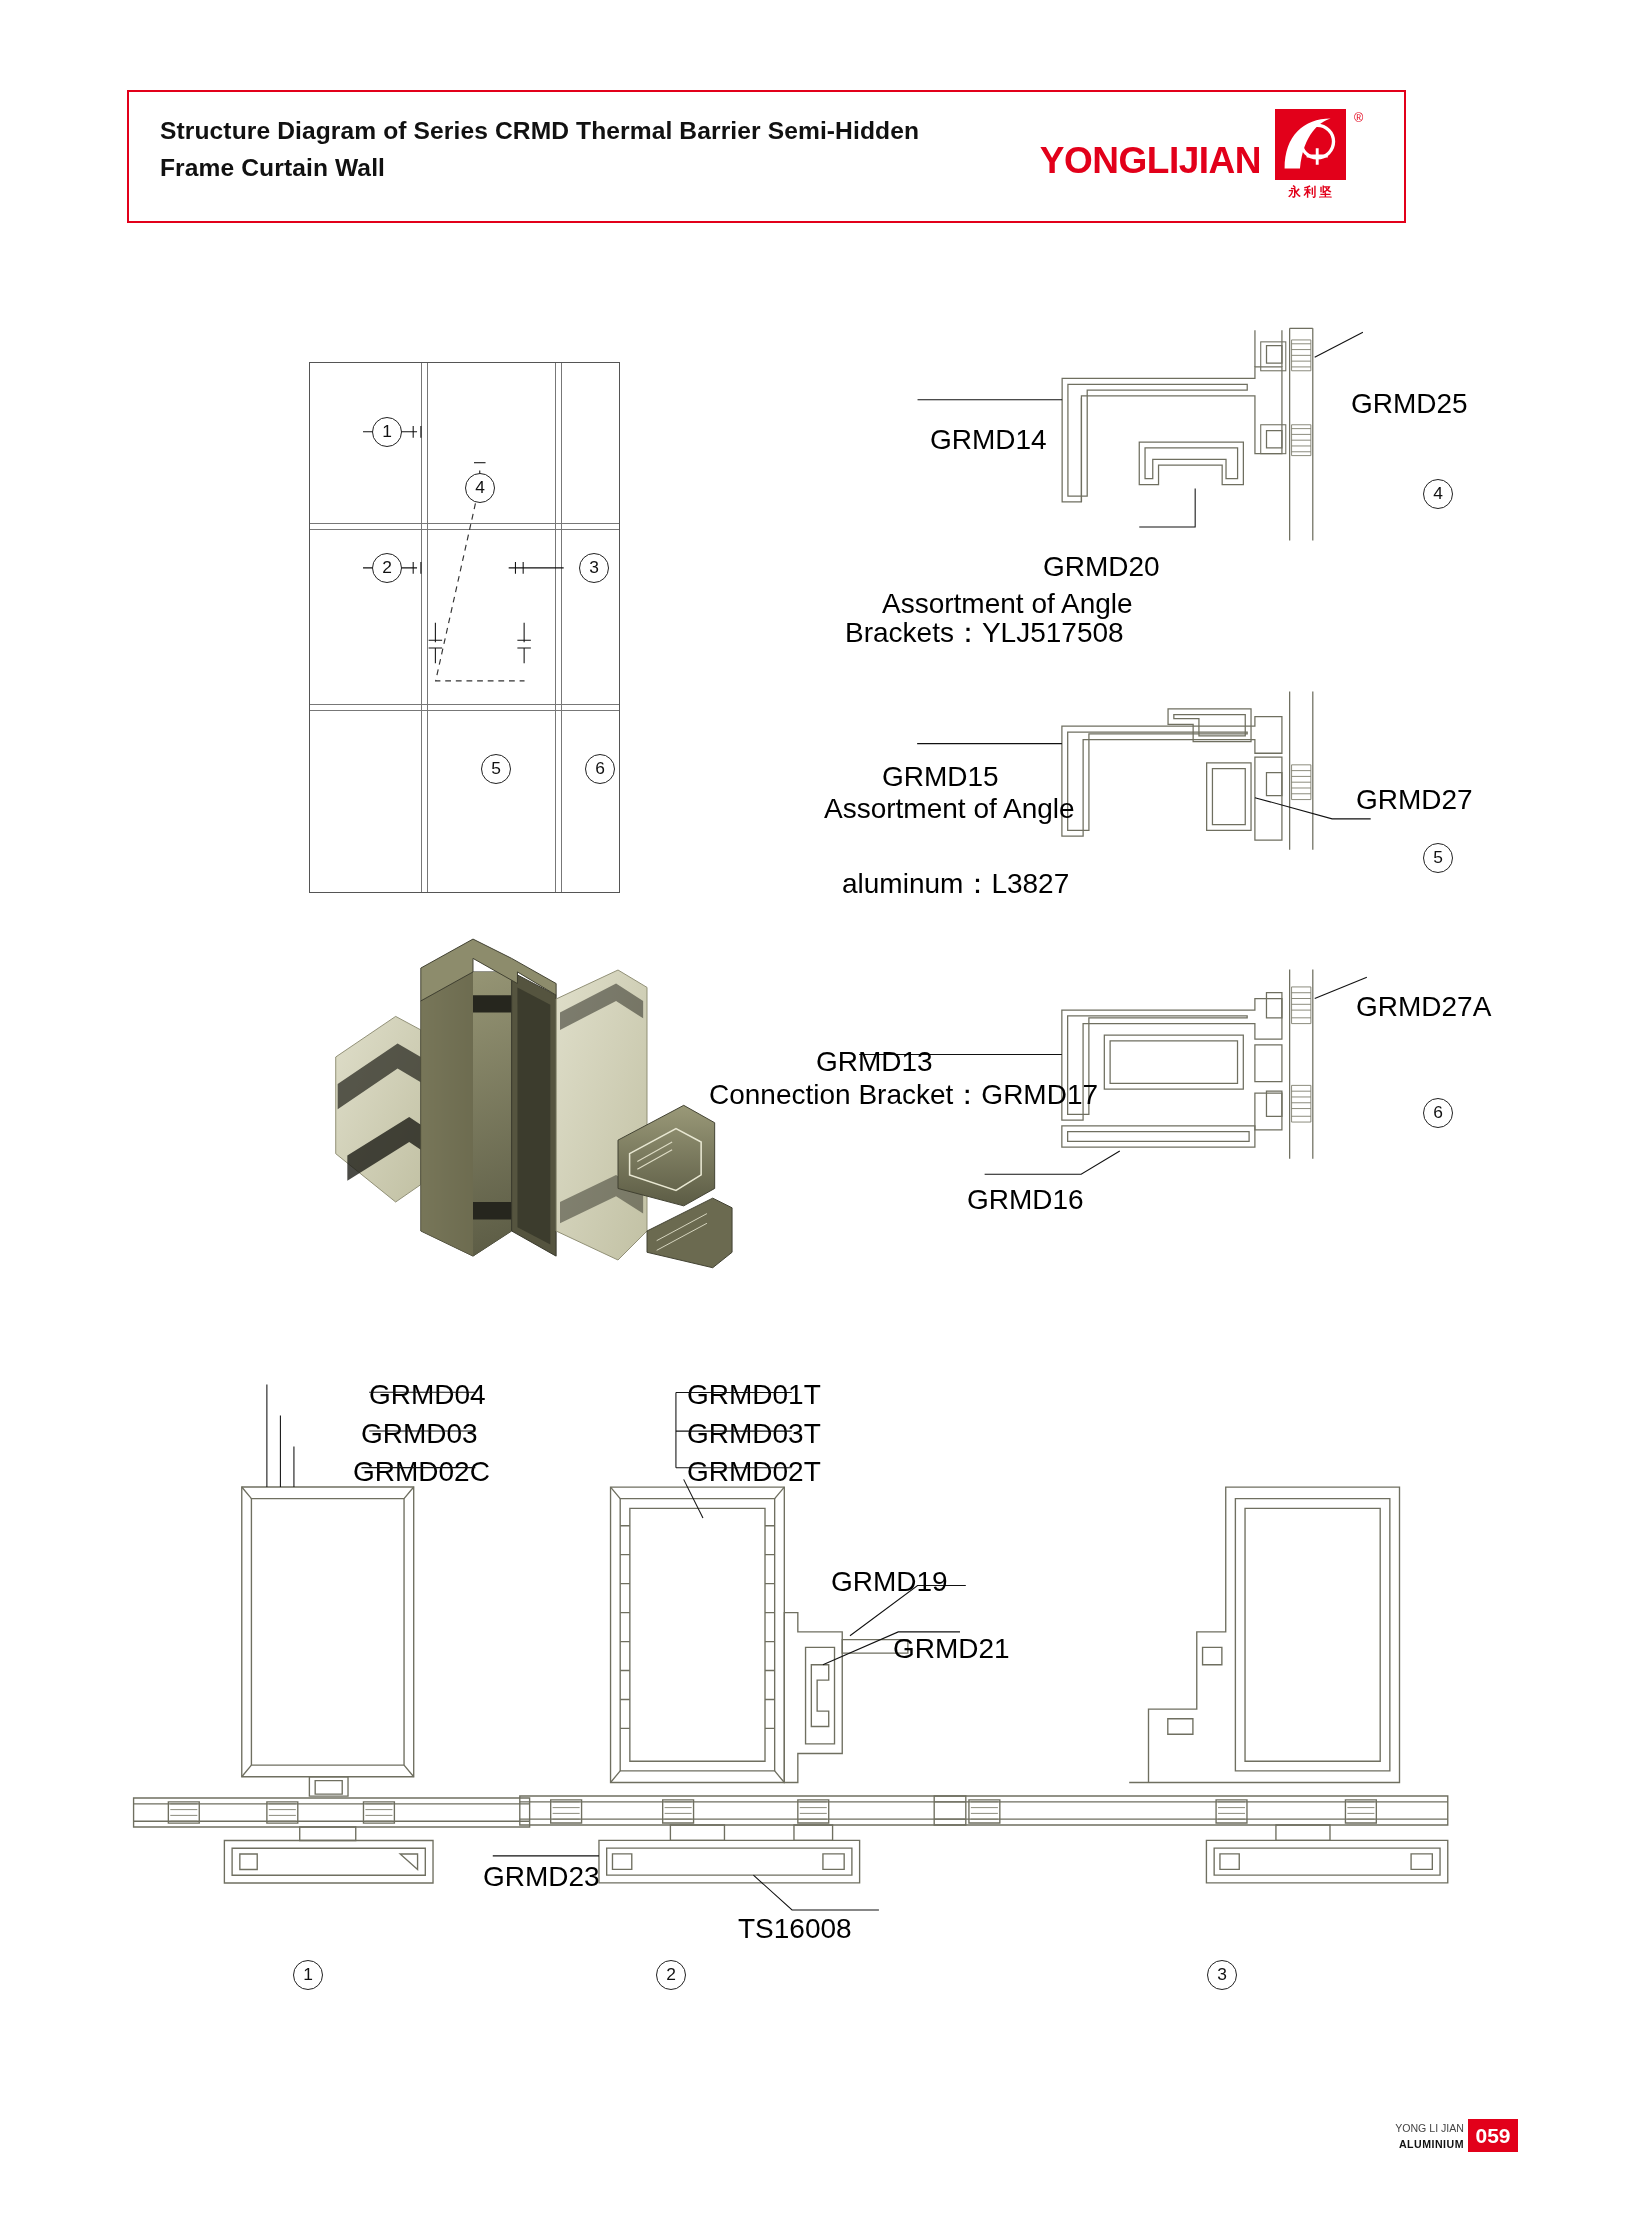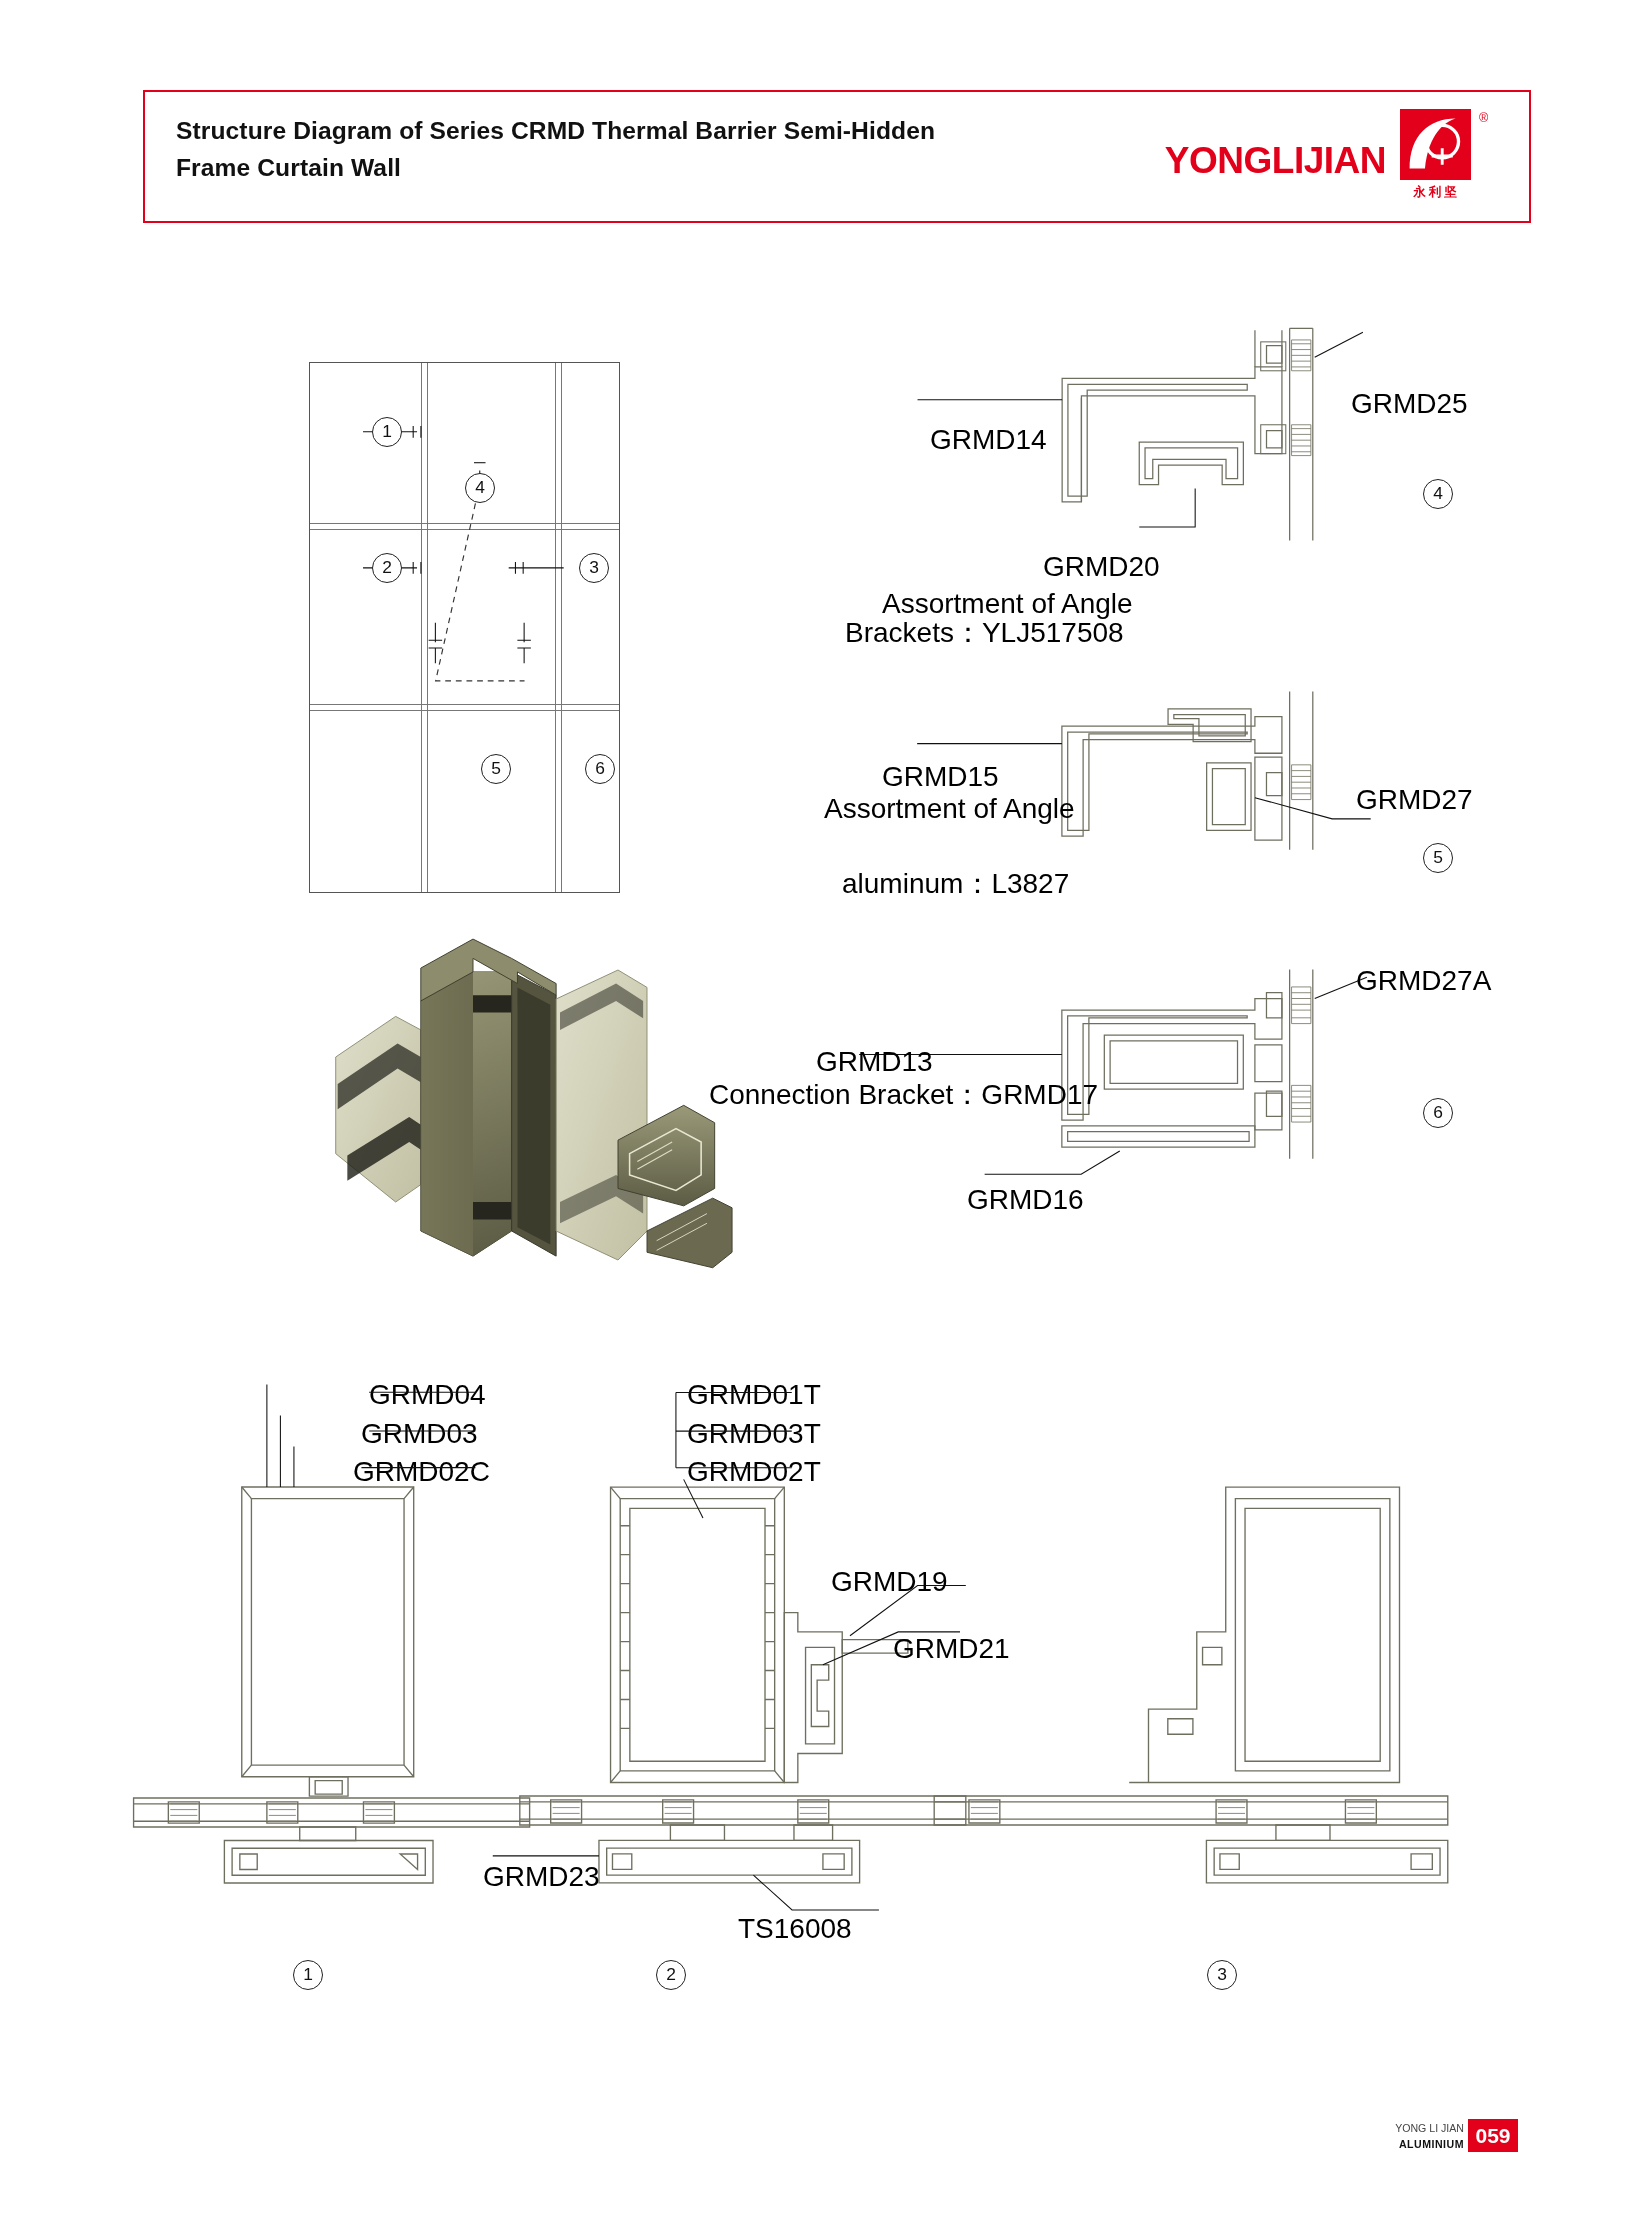--- a/index.html
+++ b/index.html
@@ -14,26 +14,25 @@
     font-family: "Liberation Sans", sans-serif;
     color: #1a1a1a;
     overflow: hidden;
   }
 
   
   .header {
     position: absolute;
     left: 127px;
     top: 90px;
-    width: 1388px;
+    width: 1279px;
     height: 133px;
     border: 2.9px solid #e2001a;
     box-sizing: border-box;
     background: #fff;
-    margin-left: 16px;
   }
   .header-title {
     position: absolute;
     left: 31px;
     top: 21px;
     width: 801px;
     font-size: 24.6px;
     font-weight: bold;
     line-height: 1.5;
     color: #111;
@@ -365,21 +364,21 @@
   </g>
   <g stroke="#111" stroke-width="1.1" fill="none">
     <path d="M-170 72 L40 72"></path>
     <path d="M302 14 L356 -8"></path>
     <path d="M-40 196 L60 196 L100 172"></path>
   </g>
 </svg>
 
 <div class="lbl" style="left:816px;top:1043px;">GRMD13</div>
 <div class="lbl" style="left:709px;top:1076px;">Connection Bracket：GRMD17</div>
-<div class="lbl" style="left:1356px;top:962px;">GRMD27A</div>
+<div class="lbl" style="left:1356px;top:988px;">GRMD27A</div>
 <div class="lbl" style="left:967px;top:1181px;">GRMD16</div>
 <div class="cnum" style="left:1423px;top:1098px;">6</div>
 
 <svg class="dwg" style="left:174px;top:1458px;" width="406" height="454" viewBox="0 0 420 470">
   <g fill="none" stroke="#6f6f60" stroke-width="1.4">
 
     <path d="M70 30 L248 30 L248 330 L70 330 Z"></path>
     <path d="M80 42 L238 42 L238 318 L80 318 Z"></path>
     <path d="M70 30 L80 42 M248 30 L238 42 M70 330 L80 318 M248 330 L238 318"></path>
 

